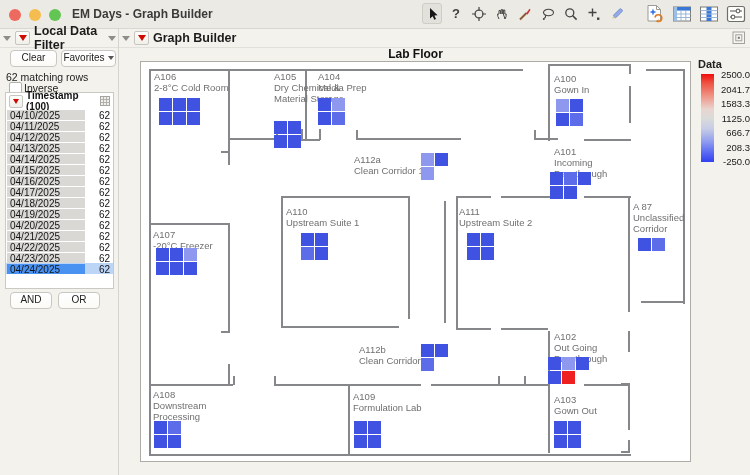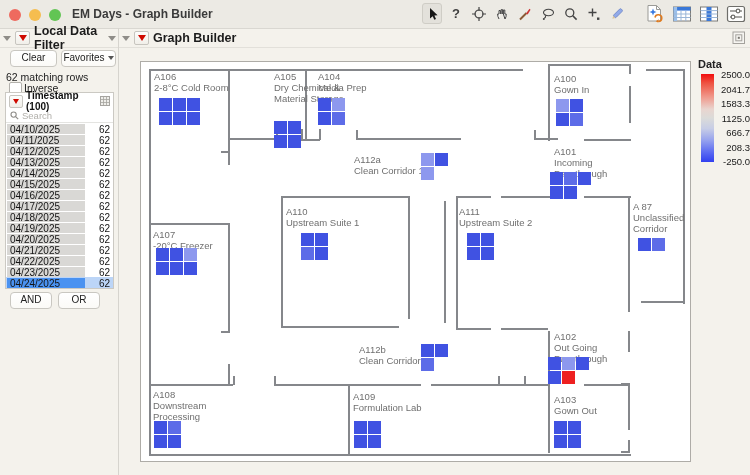--- a/index.html
+++ b/index.html
@@ -192,27 +192,20 @@
     <div class="ts-head">
       <span class="red-tri-btn" style="width:12px;height:11px;">
           <span class="red-tri" style="border-top-width:5px;border-left-width:3.5px;border-right-width:3.5px;"></span>
         </span>
       <span class="ts-title">Timestamp (100)</span>
       <svg width="10" height="10">
           <rect x="0.5" y="0.5" width="9" height="9" fill="#efeeea" stroke="#a6a4a0"></rect>
           <path d="M0.5 3.5 H9.5 M0.5 6.5 H9.5 M3.5 0.5 V9.5 M6.5 0.5 V9.5" stroke="#a6a4a0" stroke-width="0.8"></path>
         </svg>
     </div>
-    <div class="ts-search">
-      <svg width="9" height="9">
-          <circle cx="3.6" cy="3.6" r="2.6" fill="none" stroke="#8f8d89" stroke-width="1.1"></circle>
-          <path d="M5.6 5.6 L8.2 8.2" stroke="#8f8d89" stroke-width="1.2"></path>
-        </svg>
-      <span class="ts-placeholder">Search</span>
-    </div>
     <div class="frows">
         <div class="frow">
           <span class="fbar"></span>
           <span class="fdate">04/10/2025</span>
           <span class="fcount">62</span>
         </div>
         <div class="frow">
           <span class="fbar"></span>
           <span class="fdate">04/11/2025</span>
           <span class="fcount">62</span>
@@ -281,20 +274,21 @@
           <span class="fbar"></span>
           <span class="fdate">04/24/2025</span>
           <span class="fcount">62</span>
         </div>
       </div>
   </div>
 
   <div class="btn" style="left:10px;top:292px;width:40px;height:15px;">AND</div>
   <div class="btn" style="left:58px;top:292px;width:40px;height:15px;">OR</div>
 
+  <div class="chart-title">Lab Floor</div>
   <div class="plot">
       <div class="wall" style="left: 8px; top: 7px; background: rgb(133, 135, 139); width: 374px; height: 2px;"></div>
       <div class="wall" style="left: 407px; top: 2px; background: rgb(133, 135, 139); width: 83px; height: 2px;"></div>
       <div class="wall" style="left: 488px; top: 2px; background: rgb(133, 135, 139); width: 2px; height: 10px;"></div>
       <div class="wall" style="left: 505px; top: 7px; background: rgb(133, 135, 139); width: 37px; height: 2px;"></div>
       <div class="wall" style="left: 542px; top: 7px; background: rgb(133, 135, 139); width: 2px; height: 235px;"></div>
       <div class="wall" style="left: 8px; top: 7px; background: rgb(133, 135, 139); width: 2px; height: 387px;"></div>
       <div class="wall" style="left: 8px; top: 392px; background: rgb(133, 135, 139); width: 482px; height: 2px;"></div>
       <div class="wall" style="left: 87px; top: 7px; background: rgb(133, 135, 139); width: 2px; height: 96px;"></div>
       <div class="wall" style="left: 164px; top: 7px; background: rgb(133, 135, 139); width: 2px; height: 70px;"></div>

